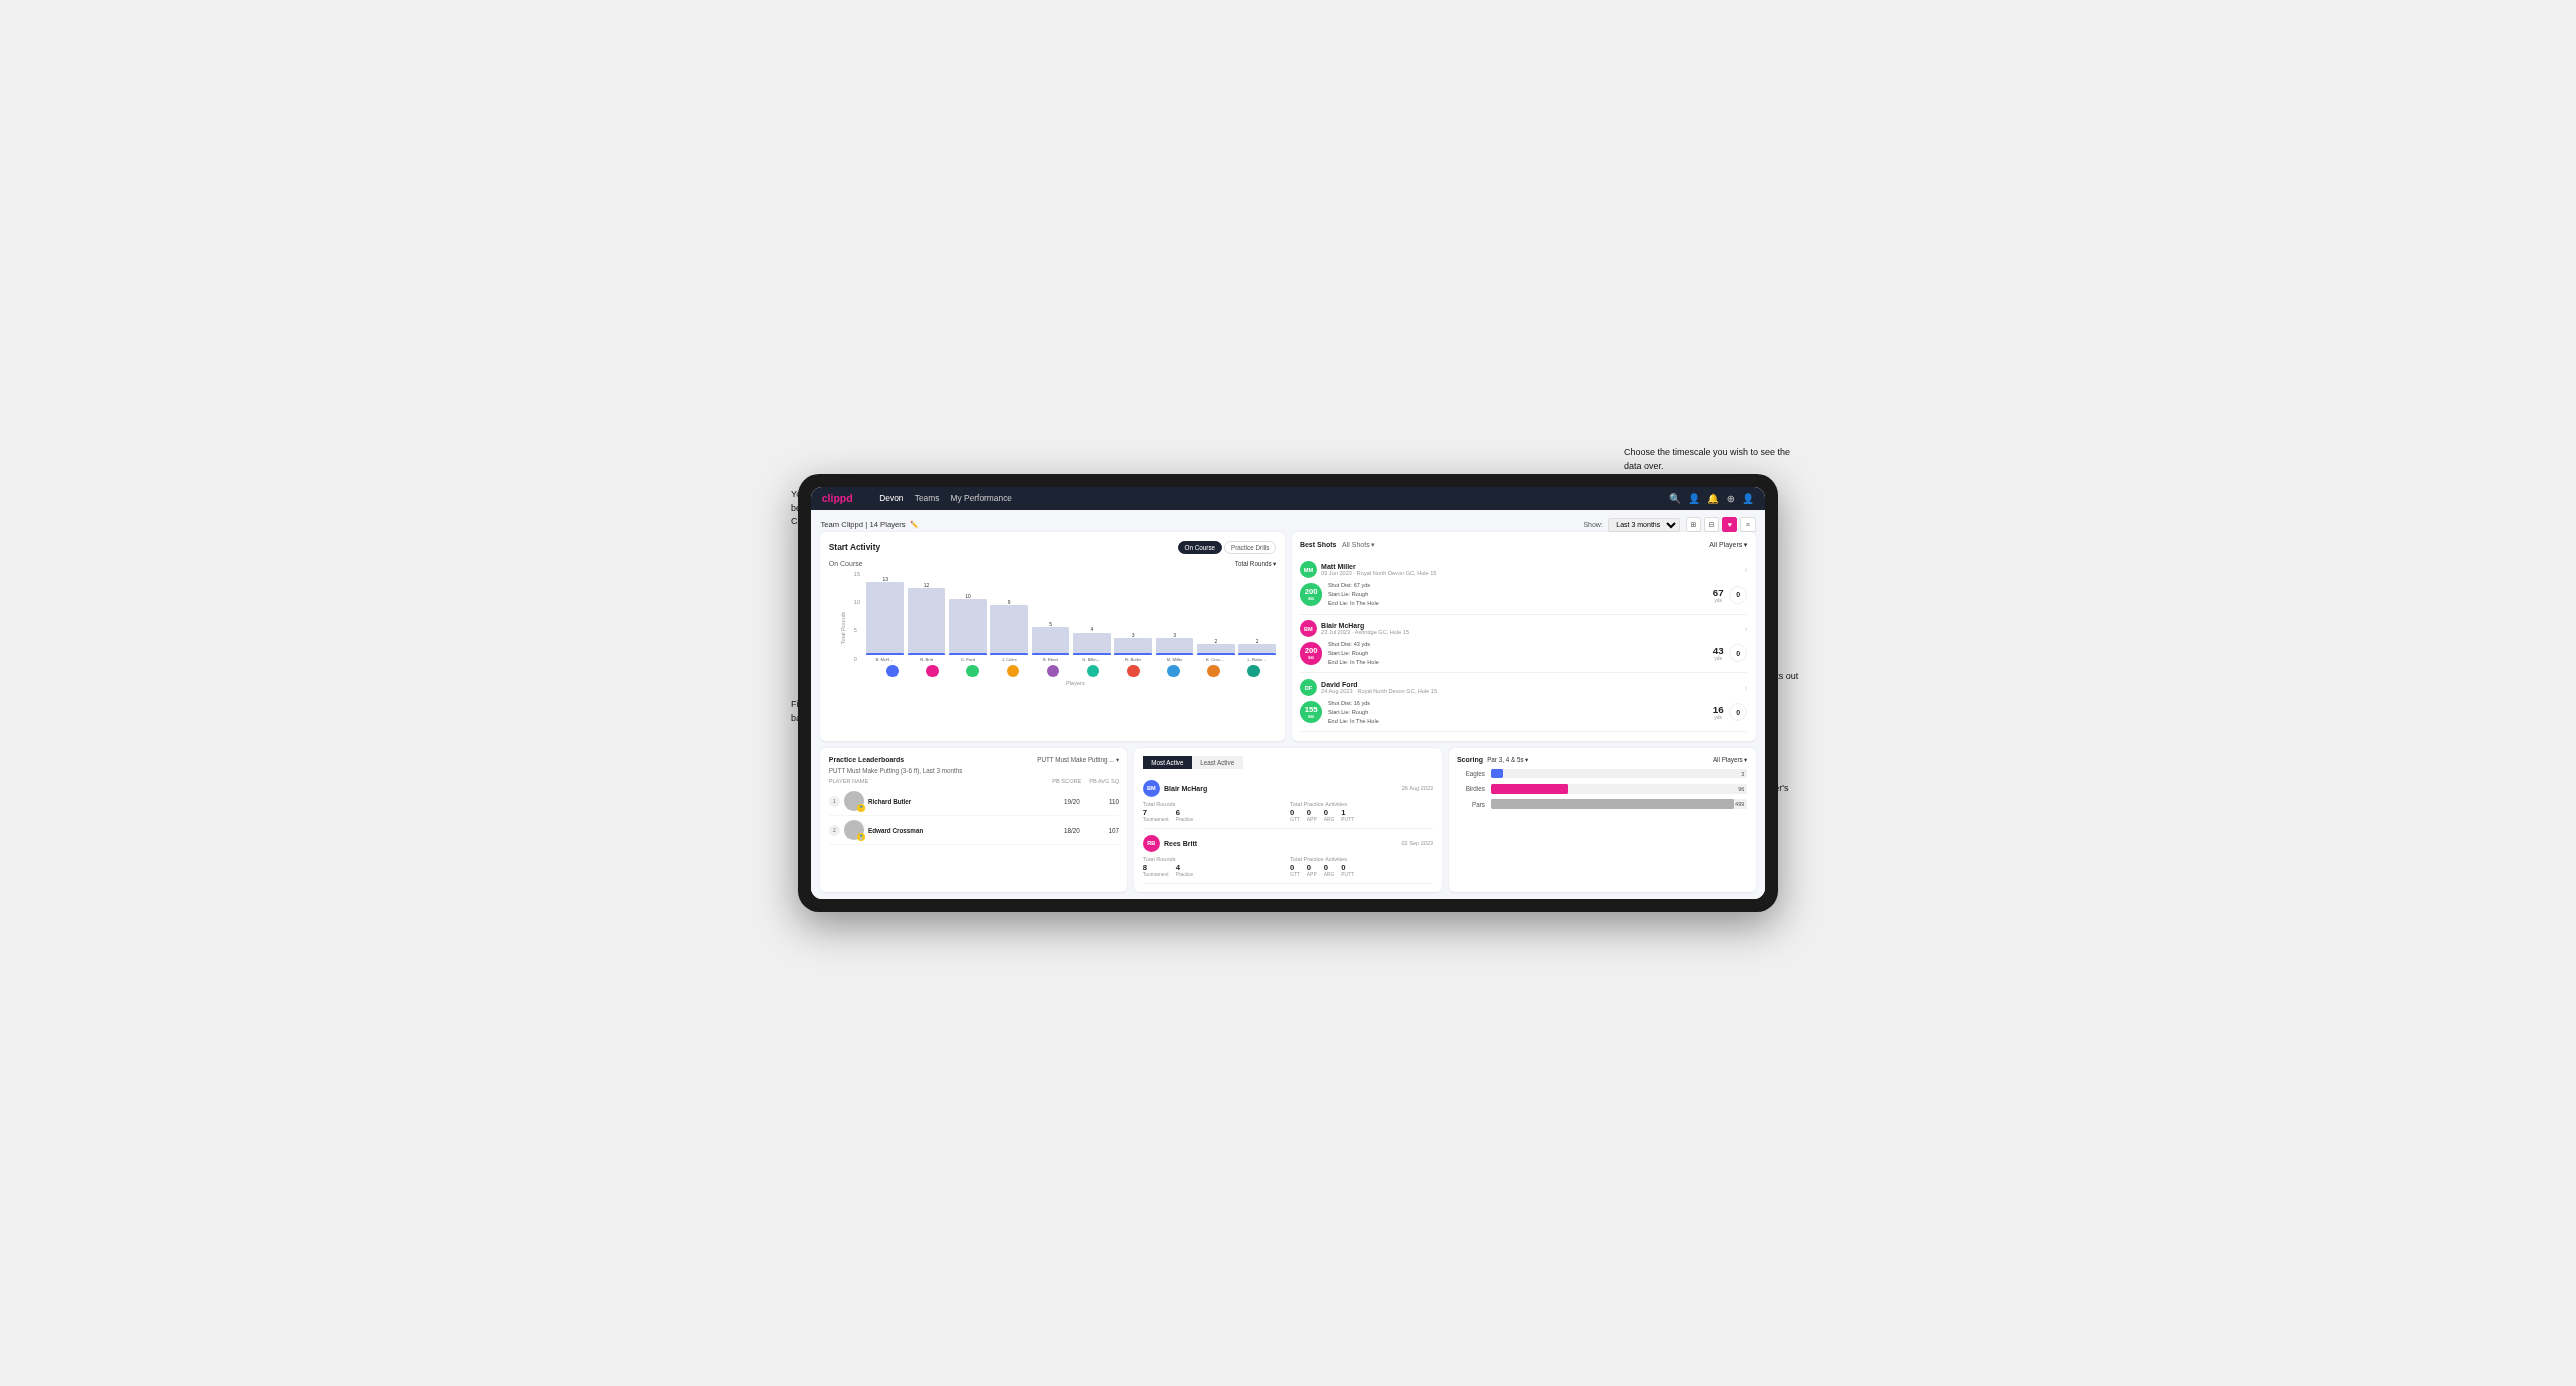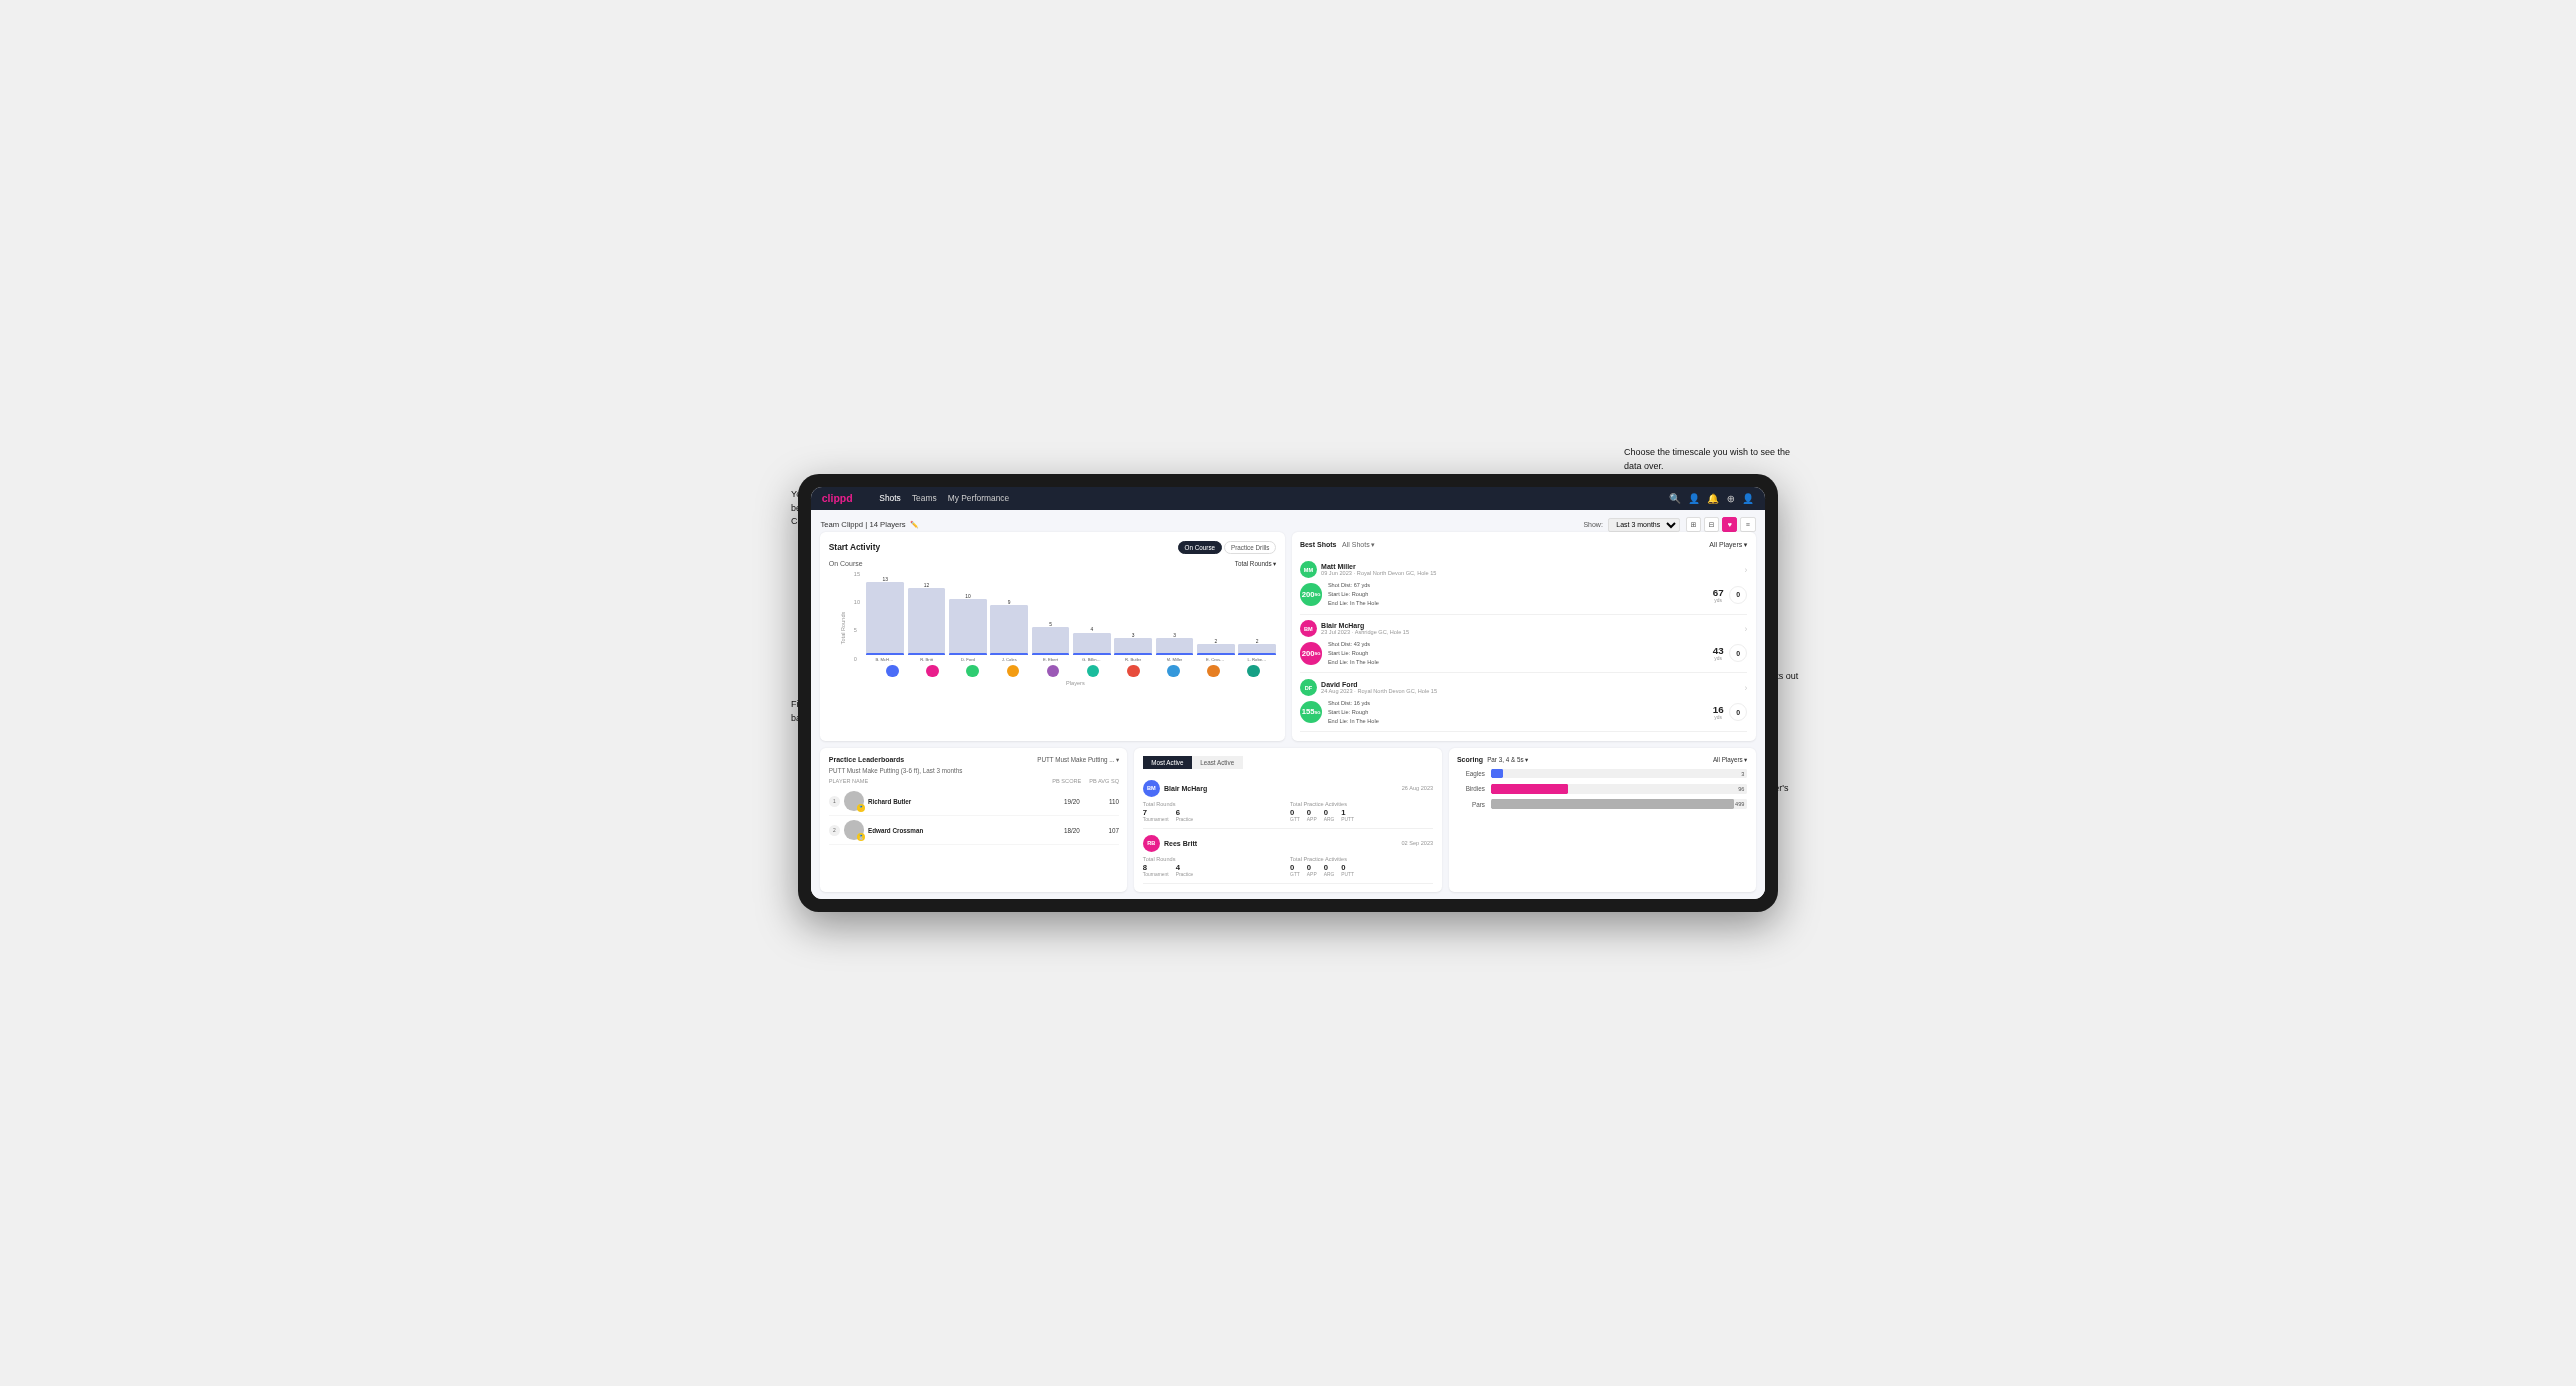--- a/index.html
+++ b/index.html
@@ -352,21 +352,21 @@
       display: flex;
       align-items: center;
       gap: 5.6px;
     }
     .shot-badge {
       width: 22.4px;
       height: 22.4px;
       border-radius: 50%;
       background: #2ecc71;
       display: flex;
-      flex-direction: row;
+      flex-direction: column;
       align-items: center;
       justify-content: center;
       font-size: 5.6px;
       color: #fff;
       font-weight: 700;
     }
     .shot-badge.pink { background: #e91e8c; }
     .shot-badge .badge-num { font-size: 7.7px; line-height: 1; }
     .shot-badge .badge-sub { font-size: 4.2px; }
     .shot-info {
@@ -579,21 +579,21 @@
   <div class="annotation annotation-left-bottom">Filter what data you wish the table to be based on.</div>
   <div class="annotation annotation-right-middle">Here you can see who's hit the best shots out of all the players in the team for each department.</div>
   <div class="annotation annotation-right-bottom">You can also filter to show just one player's best shots.</div>
 
   <div class="tablet-frame">
     <div class="tablet-screen">
 
       <div class="top-nav">
         <span class="logo">clippd</span>
         <div class="nav-items">
-          <span class="nav-item active">Shots</span>
+          <span class="nav-item active">Devon</span>
           <span class="nav-item">Teams</span>
           <span class="nav-item">My Performance</span>
         </div>
         <div class="nav-icons">
           <span class="nav-icon">🔍</span>
           <span class="nav-icon">👤</span>
           <span class="nav-icon">🔔</span>
           <span class="nav-icon">⊕</span>
           <span class="nav-icon">👤</span>
         </div>

